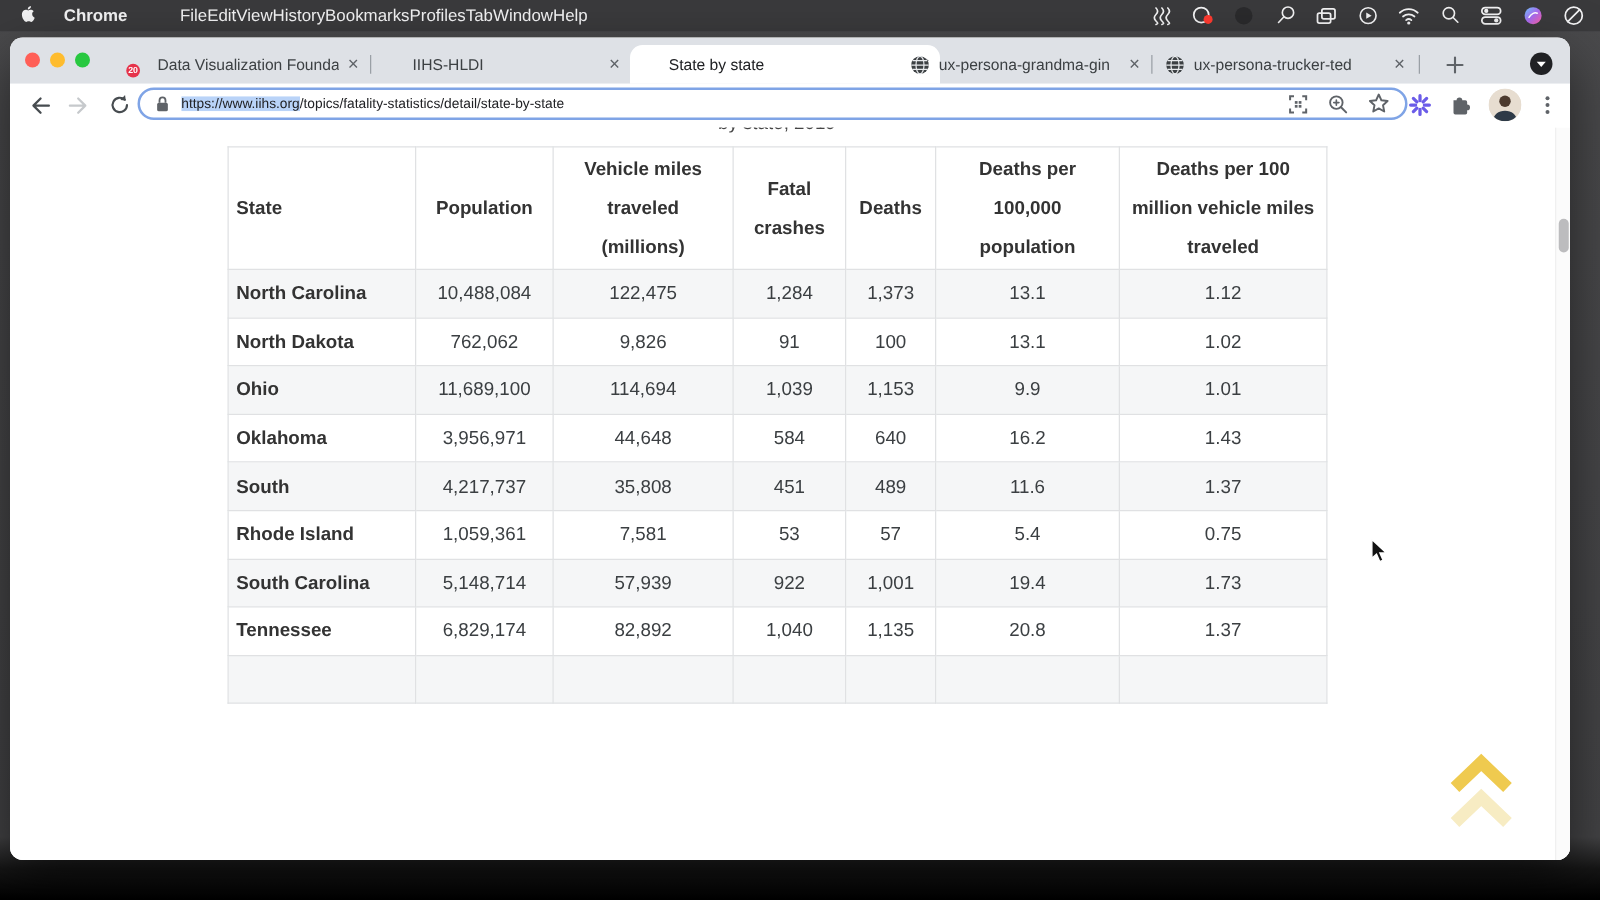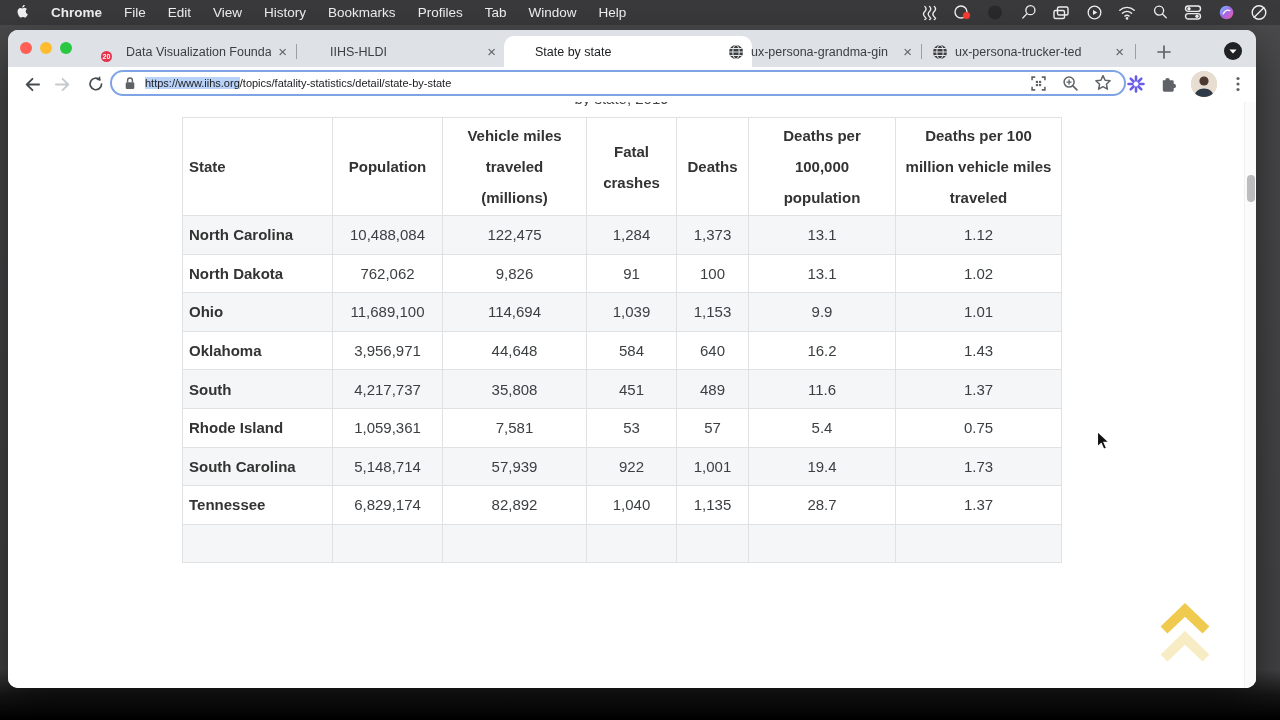--- a/index.html
+++ b/index.html
@@ -79,21 +79,21 @@
 <body>
 
 <div class="menubar">
   <div class="menubar-left">
     <span class="apple-logo">
       <svg width="13" height="15" viewBox="0 0 13 15">
           <path fill="#f2f2f3" d="M10.8 7.9c0-1.6 1.3-2.4 1.4-2.4-.8-1.1-2-1.3-2.4-1.3-1-.1-2 .6-2.5.6-.5 0-1.3-.6-2.2-.6C4 4.2 2.9 4.9 2.3 5.9c-1.3 2.2-.3 5.4.9 7.2.6.9 1.3 1.8 2.2 1.8.9 0 1.2-.6 2.3-.6 1.1 0 1.4.6 2.3.6.9 0 1.5-.9 2.1-1.7.7-1 .9-1.9 1-2-.1 0-2.3-.9-2.3-3.3zM9.1 2.8c.5-.6.8-1.4.7-2.2-.7 0-1.6.5-2.1 1.1-.5.5-.9 1.4-.8 2.2.8 0 1.7-.5 2.2-1.1z" transform="scale(0.9) translate(0,-1)"></path>
         </svg>
     </span>
     <span class="app-name">Chrome</span>
-    <div id="menu-items" style="display:flex;gap:22px;">
+    <div id="menu-items" style="display:flex;margin-left:20px;">
         <span class="menu-item">File</span>
         <span class="menu-item">Edit</span>
         <span class="menu-item">View</span>
         <span class="menu-item">History</span>
         <span class="menu-item">Bookmarks</span>
         <span class="menu-item">Profiles</span>
         <span class="menu-item">Tab</span>
         <span class="menu-item">Window</span>
         <span class="menu-item">Help</span>
       </div>
@@ -423,21 +423,21 @@
               <td>1,001</td>
               <td>19.4</td>
               <td>1.73</td>
             </tr>
             <tr>
               <td class="col-state">Tennessee</td>
               <td>6,829,174</td>
               <td>82,892</td>
               <td>1,040</td>
               <td>1,135</td>
-              <td>28.7</td>
+              <td>20.8</td>
               <td>1.37</td>
             </tr>
             <tr>
               <td class="col-state"></td>
               <td></td>
               <td></td>
               <td></td>
               <td></td>
               <td></td>
               <td></td>

